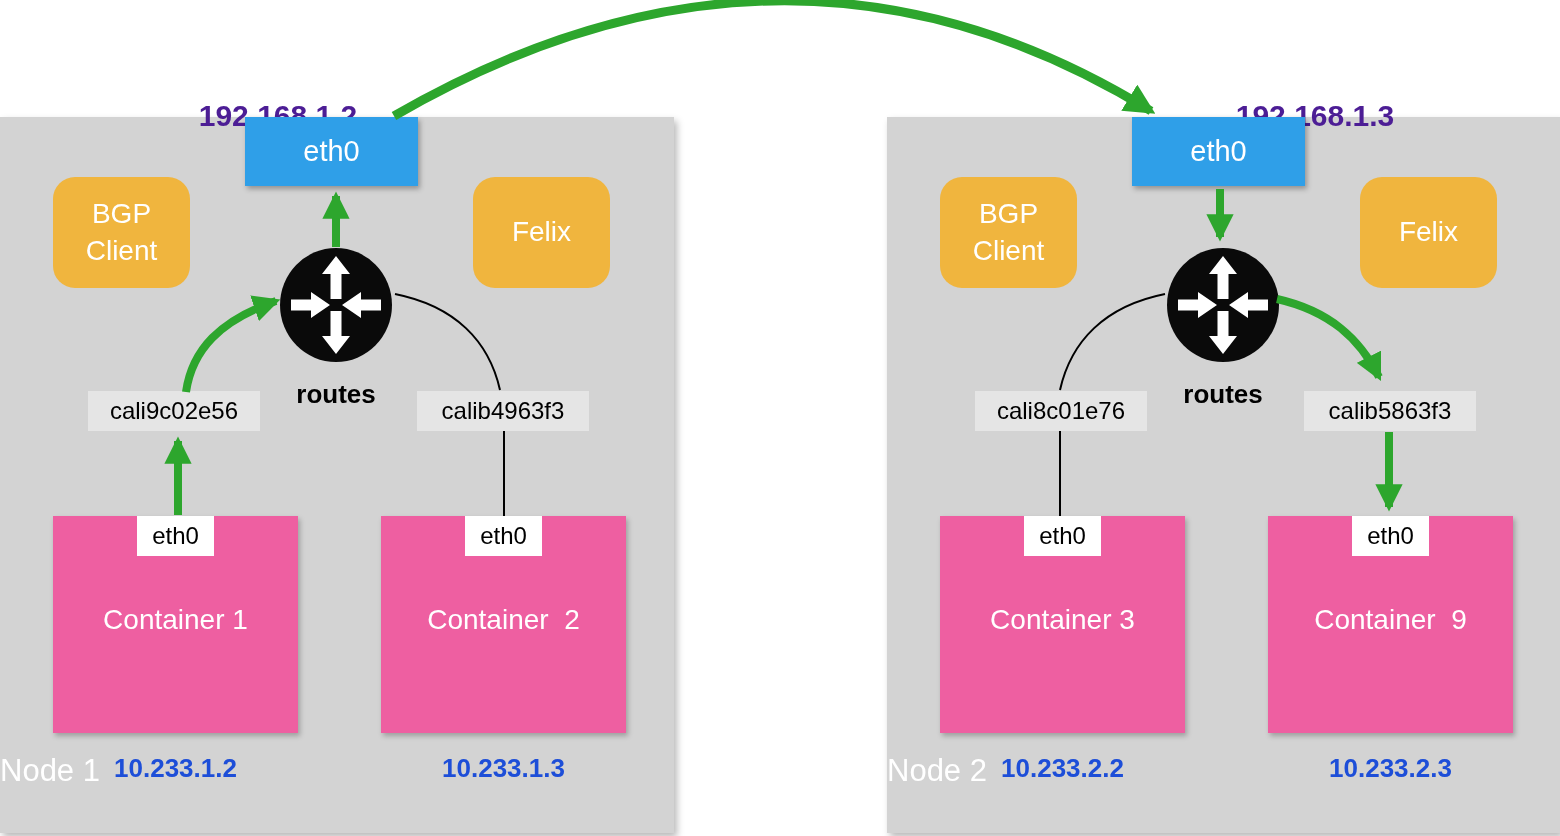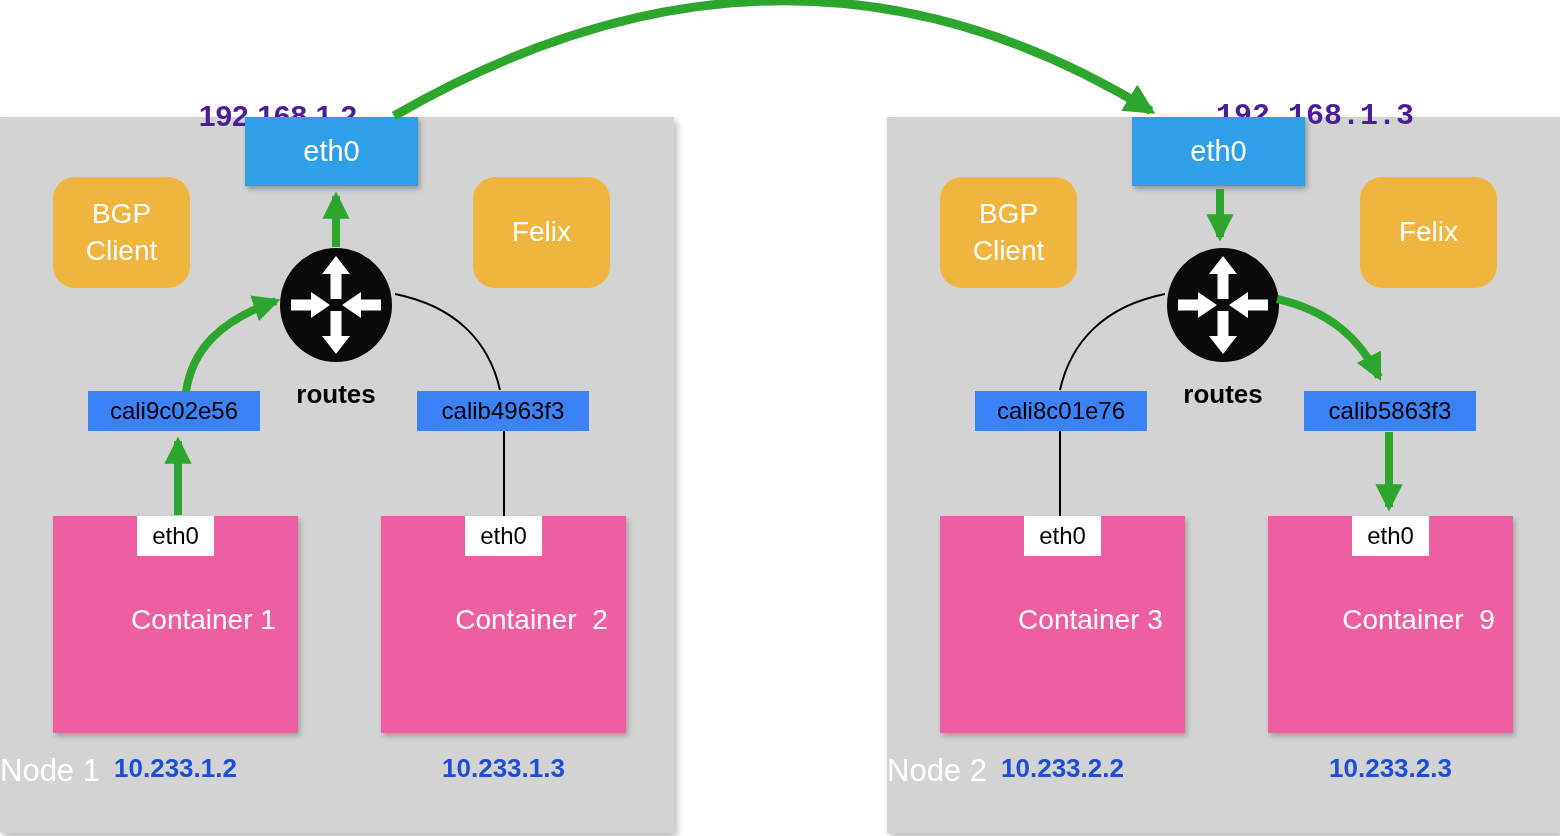--- a/index.html
+++ b/index.html
@@ -21,33 +21,33 @@
        text-align:center;}
   .svc.bgp{left:53px;width:137px;}
   .svc.felix{left:473px;}
   .svc .svc-text{width:110px;}
 
   .router-svg{position:absolute;left:279px;top:130px;width:114px;height:116px;}
 
   .routes-label{position:absolute;left:264px;top:262px;width:144px;text-align:center;
                 font-size:26px;font-weight:bold;color:#000;}
 
-  .veth{position:absolute;top:274px;width:172px;height:40px;background:#3b82f6;color:#000;
+  .veth{position:absolute;top:274px;width:172px;height:40px;background:#e5e5e5;color:#000;
         font-size:24px;display:flex;align-items:center;justify-content:center;}
   .veth.v-left{left:88px;}
   .veth.v-right{left:417px;}
 
   .container-box{position:absolute;top:399px;width:245px;height:217px;background:#ee5fa1;
                  box-shadow:2px 3px 5px rgba(0,0,0,0.25);}
   .container-box.c-left{left:53px;}
   .container-box.c-right{left:381px;}
   .eth0-tab{position:absolute;left:84px;top:0;width:77px;height:40px;background:#fff;color:#000;
             font-size:24px;display:flex;align-items:center;justify-content:center;}
   .container-label{position:absolute;left:0;top:88px;width:100%;text-align:center;color:#fff;
-                   font-size:28px;white-space:pre;padding-left:28px;}
+                   font-size:28px;white-space:pre;}
 
   .ip-label{position:absolute;top:636px;width:245px;text-align:center;font-size:26px;
             font-weight:bold;color:#1d4ed8;}
   .ip-label.i-left{left:53px;}
   .ip-label.i-right{left:381px;}
 
   .node-label{position:absolute;left:0;top:636px;width:100%;color:#fff;
               font-size:31px;}
 
   #overlay{position:absolute;left:0;top:0;width:1560px;height:836px;pointer-events:none;}
@@ -92,21 +92,21 @@
       <div class="eth0-tab">eth0</div>
       <div class="container-label">Container  2</div>
     </div>
 
     <div class="ip-label i-left">10.233.1.2</div>
     <div class="node-label">Node 1</div>
     <div class="ip-label i-right">10.233.1.3</div>
   </div>
 
   <div class="node" style="left:887px;width:673px;">
-    <div class="host-ip" style="left:308px;font-family:Liberation Mono, monospace;">192.168.1.3</div>
+    <div class="host-ip" style="left:308px;">192.168.1.3</div>
 
     <div class="eth0-main">eth0</div>
 
     <div class="svc bgp">
       <div class="svc-text">BGP Client</div>
     </div>
 
     <div class="svc felix">
       <div class="svc-text">Felix</div>
     </div>

